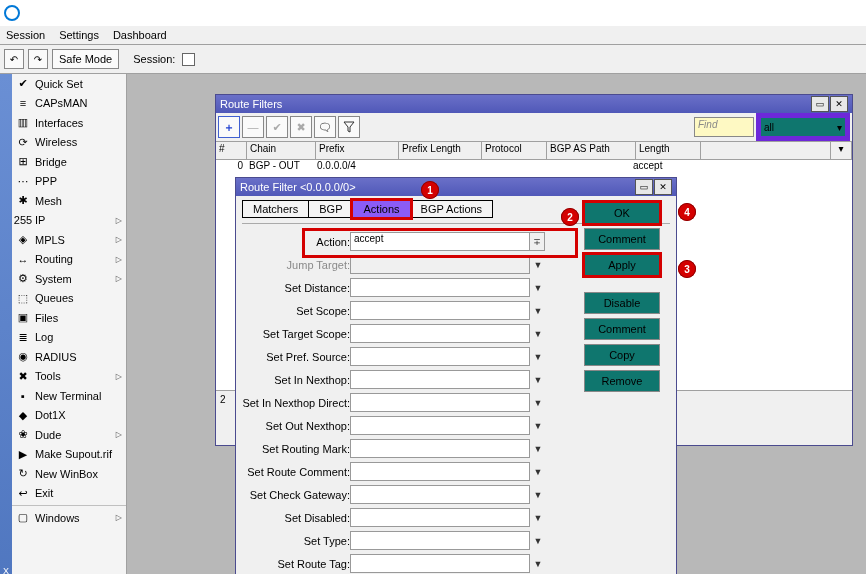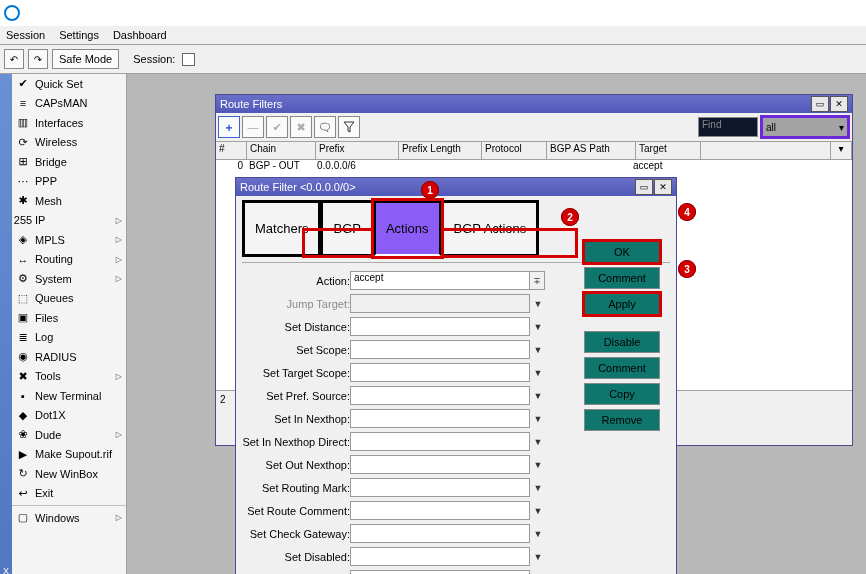--- a/index.html
+++ b/index.html
@@ -18,32 +18,32 @@
 .nav-sub{position:absolute;right:4px;top:5px;font-size:8px;color:#555}
 .nav-divider{height:1px;background:#c0c0c0;margin:2px 0}
 .mdi{flex:1;background:#b8b8b8;position:relative}
 .win{position:absolute;background:#f0f0f0;border:1px solid #4b4b8f}
 .win-title{height:18px;background:linear-gradient(#6a70c8,#5058b8);color:#fff;display:flex;align-items:center;padding:0 4px;font-size:11px}
 .win-ctrls{margin-left:auto;display:flex;gap:1px}
 .win-ctrl{width:16px;height:14px;background:#e8e8e8;border:1px solid #555;display:flex;align-items:center;justify-content:center;font-size:9px;color:#000}
 .win-toolbar{height:24px;display:flex;align-items:center;padding:2px;border-bottom:1px solid #a0a0a0;gap:2px}
 .tbtn{width:20px;height:20px;border:1px solid #888;background:#fafafa;display:flex;align-items:center;justify-content:center}
 .tbtn svg{width:12px;height:12px}
-.find-input{width:52px;height:16px;border:1px solid #888;background:#0f172a;color:#888;padding:1px 3px;font-size:10px}
-.all-select{width:78px;height:18px;border:3px solid #6d28d9;background:#a3a3a3;padding:0 3px;display:flex;align-items:center;font-size:10px;position:relative}
+.find-input{width:52px;height:16px;border:1px solid #888;background:#fef9c3;font-style:italic;color:#888;padding:1px 3px;font-size:10px}
+.all-select{width:78px;height:18px;border:5px solid #6d28d9;background:#0f766e;padding:0 3px;display:flex;align-items:center;font-size:10px;position:relative}
 .all-select:after{content:"▾";position:absolute;right:3px}
 .grid-head{height:17px;display:flex;border-bottom:1px solid #a0a0a0;background:#f0f0f0}
 .gh{border-right:1px solid #a0a0a0;padding:1px 3px;font-size:10px;white-space:nowrap;overflow:hidden}
 .grid-row{height:16px;display:flex;font-size:10px}
 .gc{padding:0 3px;white-space:nowrap;overflow:hidden}
 .grid-body{height:230px;background:#fff}
 .statusbar{height:16px;border-top:1px solid #a0a0a0;padding:0 4px;font-size:10px;display:flex;align-items:center;background:#f0f0f0}
 .rf-body{padding:4px 6px}
 .rf-tabs{display:flex;margin-bottom:6px}
-.rf-tab{padding:18px 10px;border:3px solid #000000;background:#f4f4f4;font-size:13px;margin-right:-1px}
+.rf-tab{padding:2px 10px;border:1px solid #000000;background:#f4f4f4;font-size:11px;margin-right:-1px}
 .rf-tab.active{background:#8b5cf6;border-bottom-color:#fff;position:relative;z-index:2}
 .rf-tabstrip{border-bottom:1px solid #aaa;margin-top:-1px}
 .rf-row{display:flex;align-items:center;height:23px;margin-bottom:0}
 .rf-label{width:108px;text-align:right;font-size:11px}
 .rf-label.grey{color:#8a8a8a}
 .rf-input{width:172px;height:17px;border:1px solid #999;background:#fff;padding:0 3px;font-size:10px}
 .rf-input.grey{background:#f0f0f0;color:#888}
 .rf-chevron{width:16px;height:19px;display:flex;align-items:center;justify-content:center;font-size:9px;color:#333}
 .rf-sidebtns{position:absolute;right:10px;top:28px;display:flex;flex-direction:column;gap:4px}
 .rf-btn{width:74px;height:20px;border:1px solid #888;background:#0f766e;font-size:11px;display:flex;align-items:center;justify-content:center}
@@ -204,29 +204,29 @@
         <div class="find-input">Find</div>
         <div class="all-select">all</div>
       </div>
       <div class="grid-head">
         <div class="gh" style="width:24px">#</div>
         <div class="gh" style="width:62px">Chain</div>
         <div class="gh" style="width:76px">Prefix</div>
         <div class="gh" style="width:76px">Prefix Length</div>
         <div class="gh" style="width:58px">Protocol</div>
         <div class="gh" style="width:82px">BGP AS Path</div>
-        <div class="gh" style="width:58px">Target</div>
+        <div class="gh" style="width:58px">Length</div>
         <div class="gh" style="flex:1"></div>
         <div class="gh" style="width:14px;text-align:center">▾</div>
       </div>
       <div class="grid-body">
         <div class="grid-row">
           <div class="gc" style="width:24px;text-align:right">0</div>
           <div class="gc" style="width:62px">BGP - OUT</div>
-          <div class="gc" style="width:76px">0.0.0.0/6</div>
+          <div class="gc" style="width:76px">0.0.0.0/4</div>
           <div class="gc" style="width:76px"></div>
           <div class="gc" style="width:58px"></div>
           <div class="gc" style="width:82px"></div>
           <div class="gc" style="width:58px">accept</div>
         </div>
       </div>
       <div class="statusbar">
         <span>2</span>
       </div>
     </div>

